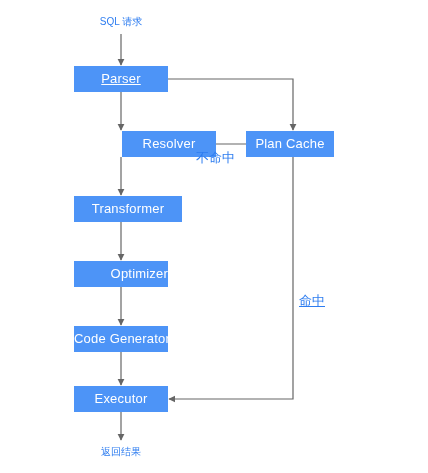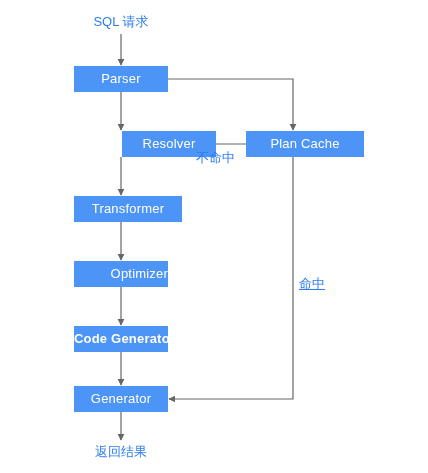--- a/index.html
+++ b/index.html
@@ -40,21 +40,21 @@
     position: absolute;
     color: #2e7df0;
     font-size: 13px;
     line-height: 15px;
     white-space: nowrap;
     text-align: center;
   }
   .term-label {
     position: absolute;
     color: #2e7df0;
-    font-size: 13px;
+    font-size: 10px;
     line-height: 15px;
     white-space: nowrap;
     text-align: center;
   }
 </style>
 </head>
 <body>
 
 <div id="canvas">
 
@@ -72,27 +72,27 @@
       <path d="M 246 144 L 169 144" marker-end="url(#arrow)"></path>
       <path d="M 121 157 L 121 195" marker-end="url(#arrow)"></path>
       <path d="M 121 222 L 121 260" marker-end="url(#arrow)"></path>
       <path d="M 121 287 L 121 325" marker-end="url(#arrow)"></path>
       <path d="M 121 352 L 121 385" marker-end="url(#arrow)"></path>
       <path d="M 293 157 L 293 399 L 169 399" marker-end="url(#arrow)"></path>
       <path d="M 121 412 L 121 440" marker-end="url(#arrow)"></path>
     </g>
   </svg>
 
-  <div class="node" style="left:74px;  top:66px;  width:94px;">Parser</div>
+  <div class="node" style="left:74px;  top:66px;  width:94px;text-decoration:underline;">Parser</div>
   <div class="node" style="left:74px;  top:131px; width:94px;margin-left:48px;">Resolver</div>
   <div class="node" style="left:74px;  top:196px; width:108px;">Transformer</div>
   <div class="node" style="left:74px;  top:261px; width:94px;text-align:right;">Optimizer</div>
-  <div class="node" style="left:74px;  top:326px; width:94px;font-weight:bold;">Code Generator</div>
-  <div class="node" style="left:74px;  top:386px; width:94px;">Generator</div>
-  <div class="node" style="left:246px; top:131px; width:118px;">Plan Cache</div>
+  <div class="node" style="left:74px;  top:326px; width:94px;">Code Generator</div>
+  <div class="node" style="left:74px;  top:386px; width:94px;">Executor</div>
+  <div class="node" style="left:246px; top:131px; width:88px;">Plan Cache</div>
 
   <div class="term-label" style="left:90px; top:14px;  width:62px;">SQL 请求</div>
   <div class="term-label" style="left:90px; top:444px; width:62px;">返回结果</div>
 
   <div class="edge-label" style="left:196px; top:150px;">不命中</div>
-  <div class="edge-label" style="left:299px; top:276px;text-decoration:underline;">命中</div>
+  <div class="edge-label" style="left:299px; top:293px;text-decoration:underline;">命中</div>
 
 </div>
 
 </body></html>

